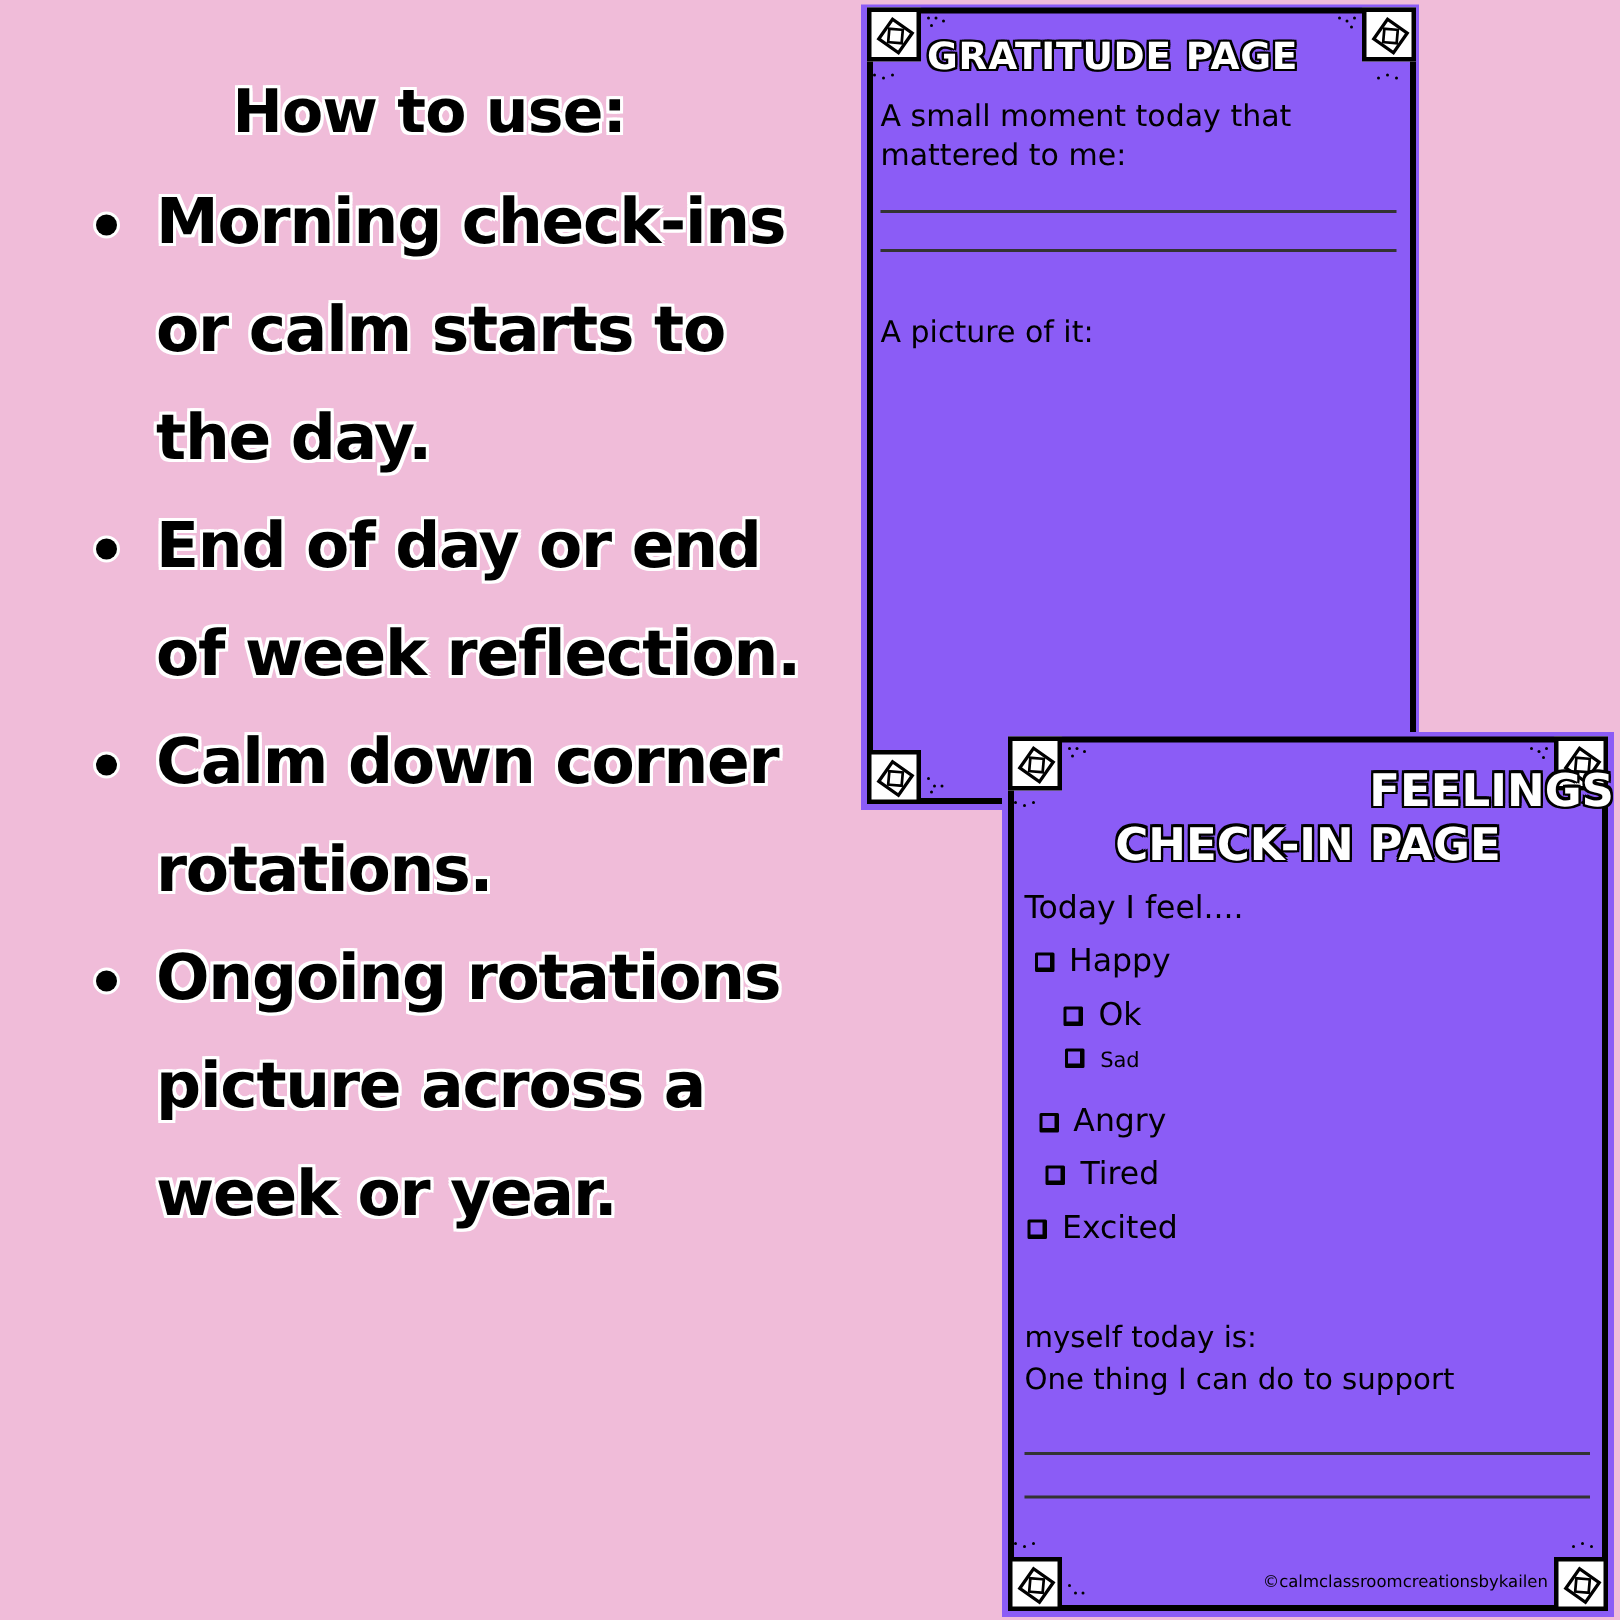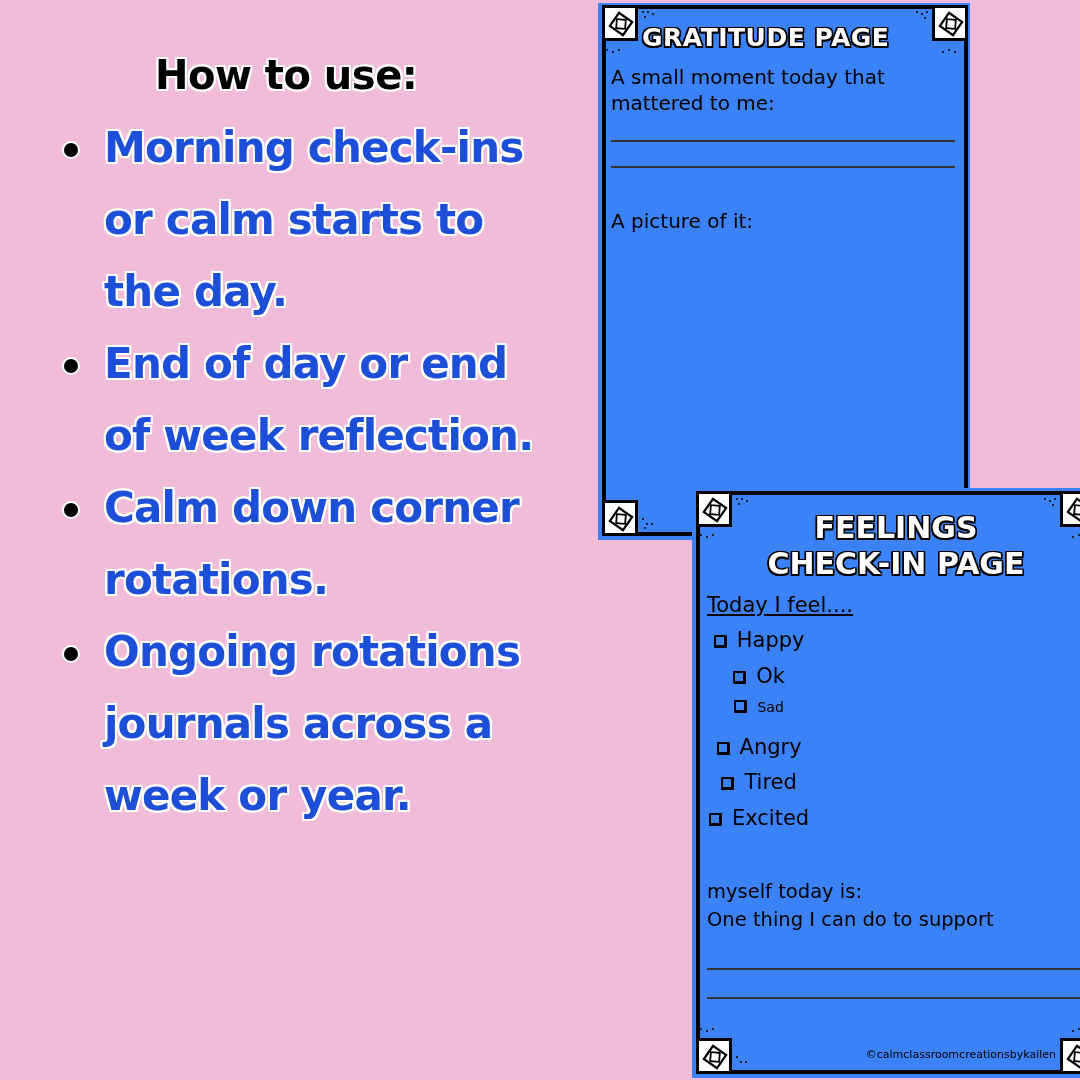--- a/index.html
+++ b/index.html
@@ -3,24 +3,24 @@
 <meta charset="utf-8">
 <style>
   html,body{margin:0;padding:0;}
   body{width:1080px;height:1080px;background:#f0bcd9;position:relative;overflow:hidden;font-family:"DejaVu Sans",sans-serif;}
   .howto{position:absolute;left:0;top:0;width:570px;}
   .howto-title{position:absolute;left:155px;top:52px;font-family:"DejaVu Sans",sans-serif;font-weight:bold;font-size:40px;color:#000;
     text-shadow:-2px -2px 0 #fff,2px -2px 0 #fff,-2px 2px 0 #fff,2px 2px 0 #fff,0 2px 0 #fff,0 -2px 0 #fff,2px 0 0 #fff,-2px 0 0 #fff;letter-spacing:-0.5px;white-space:nowrap;}
   .bullets{position:absolute;left:58px;top:112px;margin:0;padding:0;list-style:none;}
   .bullet{position:relative;padding-left:46px;}
   .bullet-dot{position:absolute;left:6px;top:31px;width:14px;height:14px;border-radius:50%;background:#000;box-shadow:0 0 0 2px #fff;}
-  .bline{display:block;font-weight:bold;font-size:42px;line-height:72px;height:72px;color:#1d4ed8;white-space:nowrap;letter-spacing:-0.8px;
+  .bline{display:block;font-weight:bold;font-size:42px;line-height:72px;height:72px;color:#000000;white-space:nowrap;letter-spacing:-0.8px;
     text-shadow:-2px -2px 0 #fff,2px -2px 0 #fff,-2px 2px 0 #fff,2px 2px 0 #fff,0 2px 0 #fff,0 -2px 0 #fff,2px 0 0 #fff,-2px 0 0 #fff;}
 
-  .sheet{position:absolute;background:#3b82f6;margin-left:24px;}
+  .sheet{position:absolute;background:#8b5cf6;}
   .frame{position:absolute;border:4px solid #000;box-sizing:border-box;}
   .corner{position:absolute;width:36px;height:36px;box-sizing:border-box;border:3px solid #000;background:#fff;}
   .corner svg{position:absolute;left:2px;top:2px;}
   .dots{position:absolute;width:14px;height:10px;}
   .dots i{position:absolute;width:2px;height:2px;background:#000;border-radius:50%;}
 
   .bubble{font-family:"DejaVu Sans",sans-serif;font-weight:bold;color:#fff;white-space:nowrap;
     text-shadow:-1.5px -1.5px 0 #000,1.5px -1.5px 0 #000,-1.5px 1.5px 0 #000,1.5px 1.5px 0 #000,0 1.5px 0 #000,0 -1.5px 0 #000,1.5px 0 0 #000,-1.5px 0 0 #000;
     text-transform:uppercase;letter-spacing:0px;}
   .hand{font-family:"DejaVu Sans",sans-serif;color:#000;white-space:nowrap;}
@@ -45,21 +45,21 @@
       <span class="bline">of week reflection.</span>
     </li>
     <li class="bullet">
       <span class="bullet-dot"></span>
       <span class="bline">Calm down corner</span>
       <span class="bline">rotations.</span>
     </li>
     <li class="bullet">
       <span class="bullet-dot"></span>
       <span class="bline">Ongoing rotations</span>
-      <span class="bline">journals across a</span>
+      <span class="bline">picture across a</span>
       <span class="bline">week or year.</span>
     </li>
   </ul>
 </div>
 
 <div class="sheet" style="left:574px;top:3px;width:372px;height:537px;">
   <div class="frame" style="left:4px;top:2px;width:366px;height:531px;"></div>
 
   <div class="corner" style="left:4px;top:2px;">
     <svg width="28" height="28" viewBox="0 0 28 28">
@@ -181,24 +181,24 @@
       <i style="left:0;top:0"></i>
       <i style="left:4px;top:5px"></i>
       <i style="left:9px;top:5px"></i>
     </div>
   <div class="dots" style="left:380px;top:540px;">
       <i style="left:0;top:2px"></i>
       <i style="left:6px;top:0"></i>
       <i style="left:12px;top:2px"></i>
     </div>
 
-  <div class="bubble" style="position:absolute;left:0;width:408px;text-align:center;top:22px;font-size:30px;">Feelings</div>
+  <div class="bubble" style="position:absolute;left:0;width:408px;text-align:right;top:22px;font-size:30px;">Feelings</div>
   <div class="bubble" style="position:absolute;left:0;width:408px;text-align:center;top:58px;font-size:30px;">Check-In Page</div>
 
-  <div class="hand" style="position:absolute;left:15px;top:105px;font-size:21px;text-decoration:underline;">Today I feel....</div>
+  <div class="hand" style="position:absolute;left:15px;top:105px;font-size:21px;">Today I feel....</div>
 
   <div style="position:absolute;left:17px;top:140px;text-align:center;">
     <div class="hand" style="font-size:21px;height:35.5px;"><span class="cb"></span><span>Happy</span></div>
     <div class="hand" style="font-size:21px;height:35.5px;"><span class="cb"></span><span>Ok</span></div>
     <div class="hand" style="font-size:14px;height:35.5px;"><span class="cb"></span><span>Sad</span></div>
     <div class="hand" style="font-size:21px;height:35.5px;"><span class="cb"></span><span>Angry</span></div>
     <div class="hand" style="font-size:21px;height:35.5px;"><span class="cb"></span><span>Tired</span></div>
     <div class="hand" style="font-size:21px;height:35.5px;"><span class="cb"></span><span>Excited</span></div>
   </div>
 

